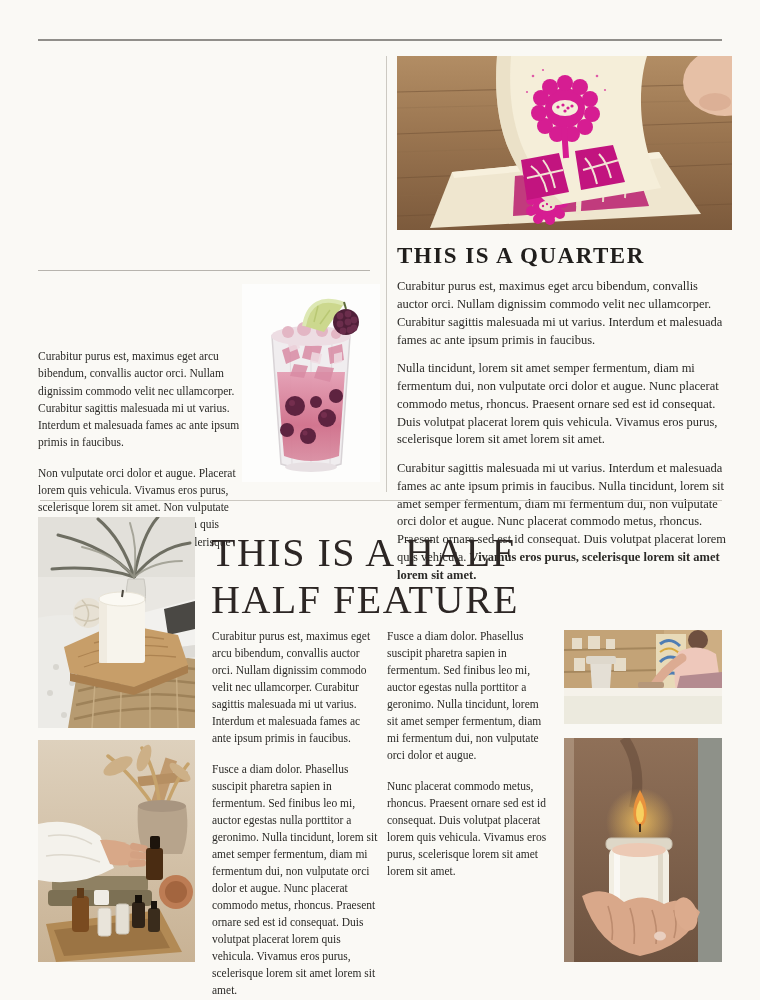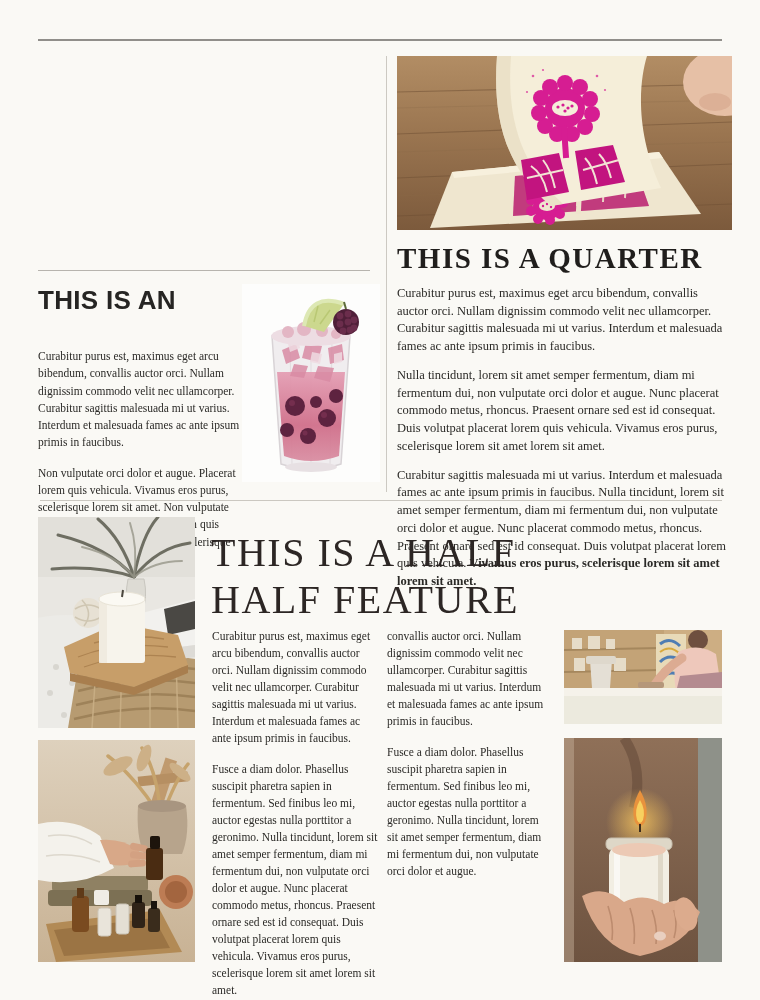--- a/index.html
+++ b/index.html
@@ -15,21 +15,21 @@
   .eighth h2{margin:15px 0 0 0;font-family:"Liberation Sans",sans-serif;font-weight:700;
              font-size:26px;line-height:1.1;letter-spacing:.3px;color:#262523;}
   .eighth .body{position:absolute;left:0;top:78px;width:206px;color:#2b2a27;}
   .eighth .body p{margin:0 0 13px 0;font-size:11.5px;line-height:1.5;}
   .eighth .photo{position:absolute;left:204px;top:14px;width:138px;height:198px;background:#fdfdfc;}
 
   
   .quarter{position:absolute;left:397px;top:56px;width:335px;}
   .quarter .photo{width:335px;height:174px;overflow:hidden;}
   .quarter h2{margin:13px 0 10px 0;font-family:"Liberation Serif",serif;font-weight:700;
-              font-size:29px;line-height:1.1;letter-spacing:1.5px;color:#201e1c;}
+              font-size:23px;line-height:1.1;letter-spacing:1.5px;color:#201e1c;}
   .quarter p{margin:0 0 11px 0;font-size:12.5px;line-height:1.42;color:#2b2a27;}
 
   
   .half{position:absolute;left:0;top:500px;width:760px;height:376px;}
   .half .img-l1{position:absolute;left:38px;top:17px;width:157px;height:211px;}
   .half .img-l2{position:absolute;left:38px;top:240px;width:157px;height:222px;}
   .half .img-r1{position:absolute;left:564px;top:130px;width:158px;height:94px;}
   .half .img-r2{position:absolute;left:564px;top:238px;width:158px;height:224px;}
   .half h1{position:absolute;left:211px;top:30px;width:360px;margin:0;
            font-family:"Liberation Serif",serif;font-weight:400;font-size:40px;
@@ -156,21 +156,21 @@
       </svg>
     </div>
     <h2>THIS IS A QUARTER</h2>
     <p>Curabitur purus est, maximus eget arcu bibendum, convallis auctor orci. Nullam dignissim commodo velit nec ullamcorper. Curabitur sagittis malesuada mi ut varius. Interdum et malesuada fames ac ante ipsum primis in faucibus.</p>
     <p>Nulla tincidunt, lorem sit amet semper fermentum, diam mi fermentum dui, non vulputate orci dolor et augue. Nunc placerat commodo metus, rhoncus. Praesent ornare sed est id consequat. Duis volutpat placerat lorem quis vehicula. Vivamus eros purus, scelerisque lorem sit amet lorem sit amet.</p>
     <p><span>Curabitur sagittis malesuada mi ut varius. Interdum et malesuada fames ac ante ipsum primis in faucibus.  Nulla tincidunt, lorem sit amet semper fermentum, diam mi fermentum dui, non vulputate orci dolor et augue. Nunc placerat commodo metus, rhoncus. Praesent ornare sed est id consequat. Duis volutpat placerat lorem quis vehicula. </span><strong>Vivamus eros purus, scelerisque lorem sit amet lorem sit amet.</strong></p>
   </section>
 
   <section class="eighth">
     <div class="topline"></div>
-    <h2><span>THIS IS AN</span><br></h2>
+    <h2><br></h2>
     <div class="body">
       <p>Curabitur purus est, maximus eget arcu bibendum, convallis auctor orci. Nullam dignissim commodo velit nec ullamcorper. Curabitur sagittis malesuada mi ut varius. Interdum et malesuada fames ac ante ipsum primis in faucibus.</p>
       <p>Non vulputate orci dolor et augue.  Placerat lorem quis vehicula. Vivamus eros purus, scelerisque lorem sit amet. Non vulputate orci dolor et augue. Placerat lorem quis vehicula. Vivamus eros purus, scelerisque lorem sit amet.</p>
     </div>
     <div class="photo" role="img" aria-label="Watercolor cocktail glass with berries, ice and a lime wedge">
       <svg viewBox="0 0 138 198" preserveAspectRatio="none">
         <defs>
           <linearGradient id="drink" x1="0" y1="0" x2="0" y2="1">
             <stop offset="0" stop-color="#e49cb2"></stop>
               <stop offset="0.6" stop-color="#cf6b87"></stop>
@@ -384,22 +384,22 @@
 
     <h1><span>THIS IS A HALF</span><br><span>HALF FEATURE</span></h1>
 
     <div class="col col1">
       <p>Curabitur purus est, maximus eget arcu bibendum, convallis auctor orci. Nullam dignissim commodo velit nec ullamcorper. Curabitur sagittis malesuada mi ut varius. Interdum et malesuada fames ac ante ipsum primis in faucibus.</p>
       <p>Fusce a diam dolor. Phasellus suscipit pharetra sapien in fermentum. Sed finibus leo mi, auctor egestas nulla porttitor a geronimo. Nulla tincidunt, lorem sit amet semper fermentum, diam mi fermentum dui, non vulputate orci dolor et augue. Nunc placerat commodo metus, rhoncus. Praesent ornare sed est id consequat. Duis volutpat placerat lorem quis vehicula. Vivamus eros purus, scelerisque lorem sit amet lorem sit amet.</p>
 
     </div>
 
     <div class="col col2">
-      <p>convallis auctor orci. Nullam dignissim commodo velit nec ullamcorper. Curabitur sagittis malesuada mi ut varius. Interdum et malesuada fames ac ante ipsum primis in faucibus.</p>
       <p>Fusce a diam dolor. Phasellus suscipit pharetra sapien in fermentum. Sed finibus leo mi, auctor egestas nulla porttitor a geronimo. Nulla tincidunt, lorem sit amet semper fermentum, diam mi fermentum dui, non vulputate orci dolor et augue.</p>
+      <p>Nunc placerat commodo metus, rhoncus. Praesent ornare sed est id consequat. Duis volutpat placerat lorem quis vehicula. Vivamus eros purus, scelerisque lorem sit amet lorem sit amet.</p>
 
     </div>
 
     <div class="photo img-r1" role="img" aria-label="Person in a pink top and mauve apron working at a shop counter">
       <svg viewBox="0 0 158 94" preserveAspectRatio="none">
         <rect width="158" height="94" fill="#cdae83"></rect>
         <rect x="0" y="0" width="100" height="70" fill="#c3a377"></rect>
         <g stroke="#a5875d" stroke-width="2" fill="none">
           <path d="M0,20 L96,18"></path>
             <path d="M0,42 L96,40"></path>

